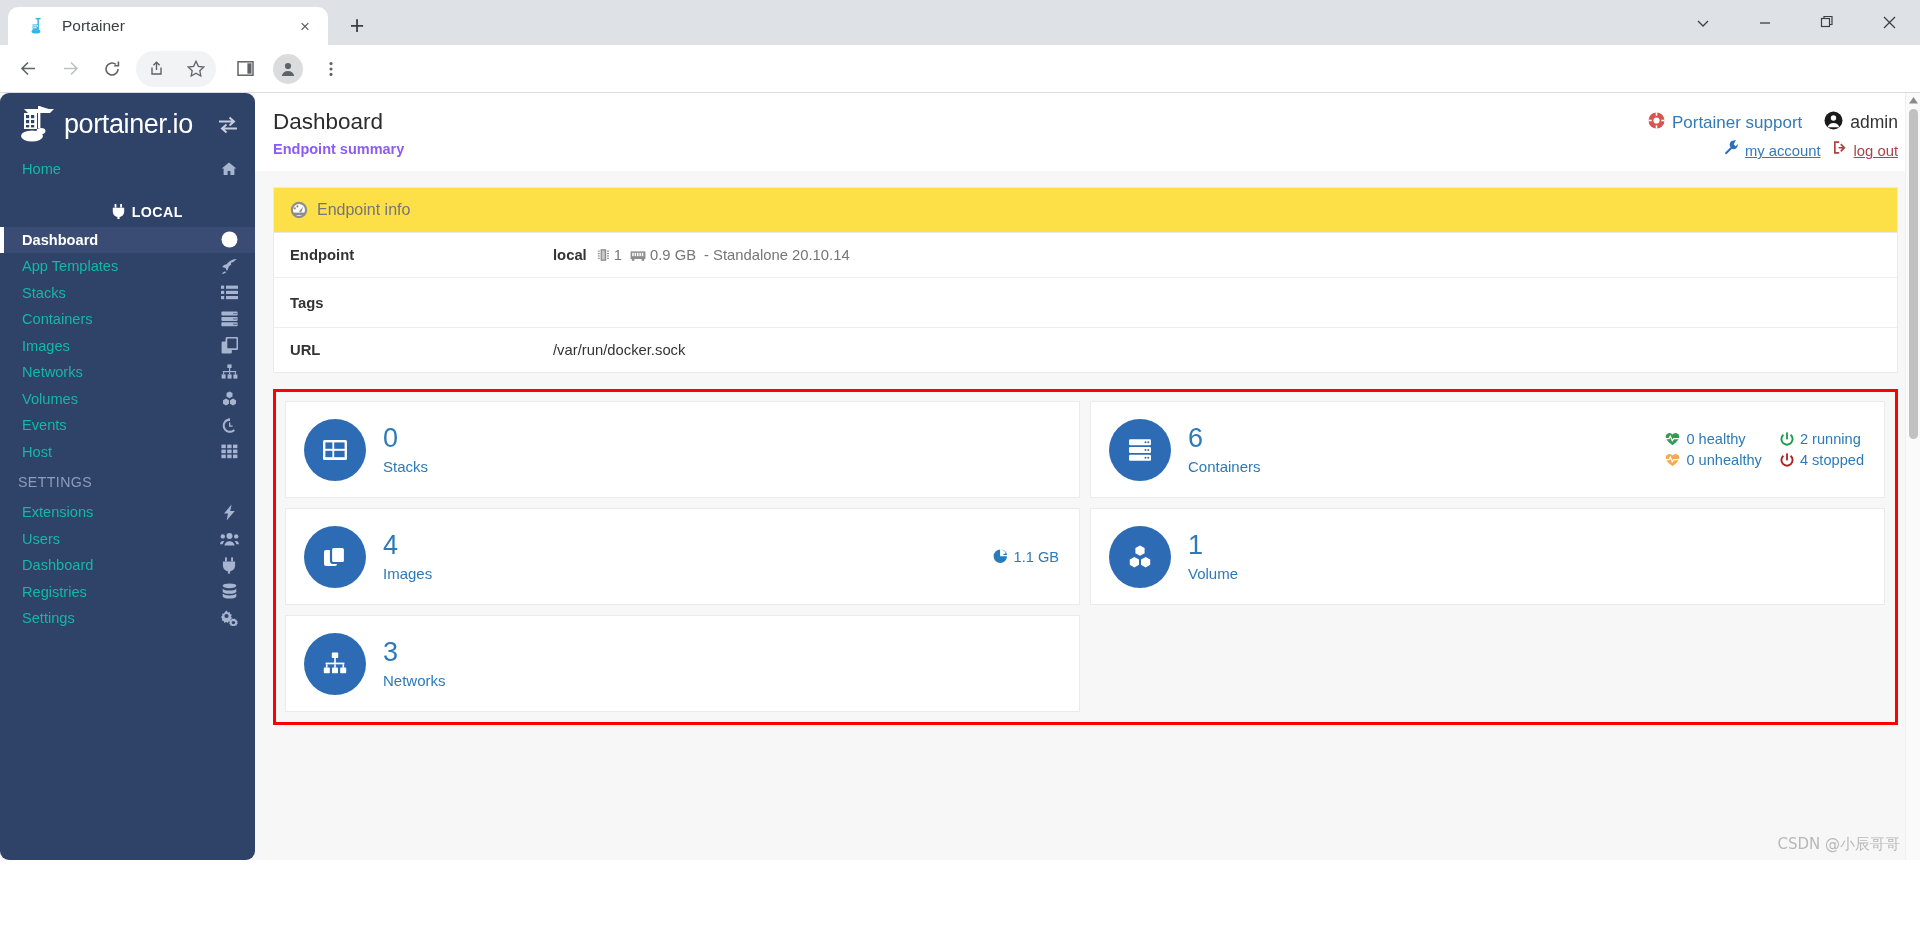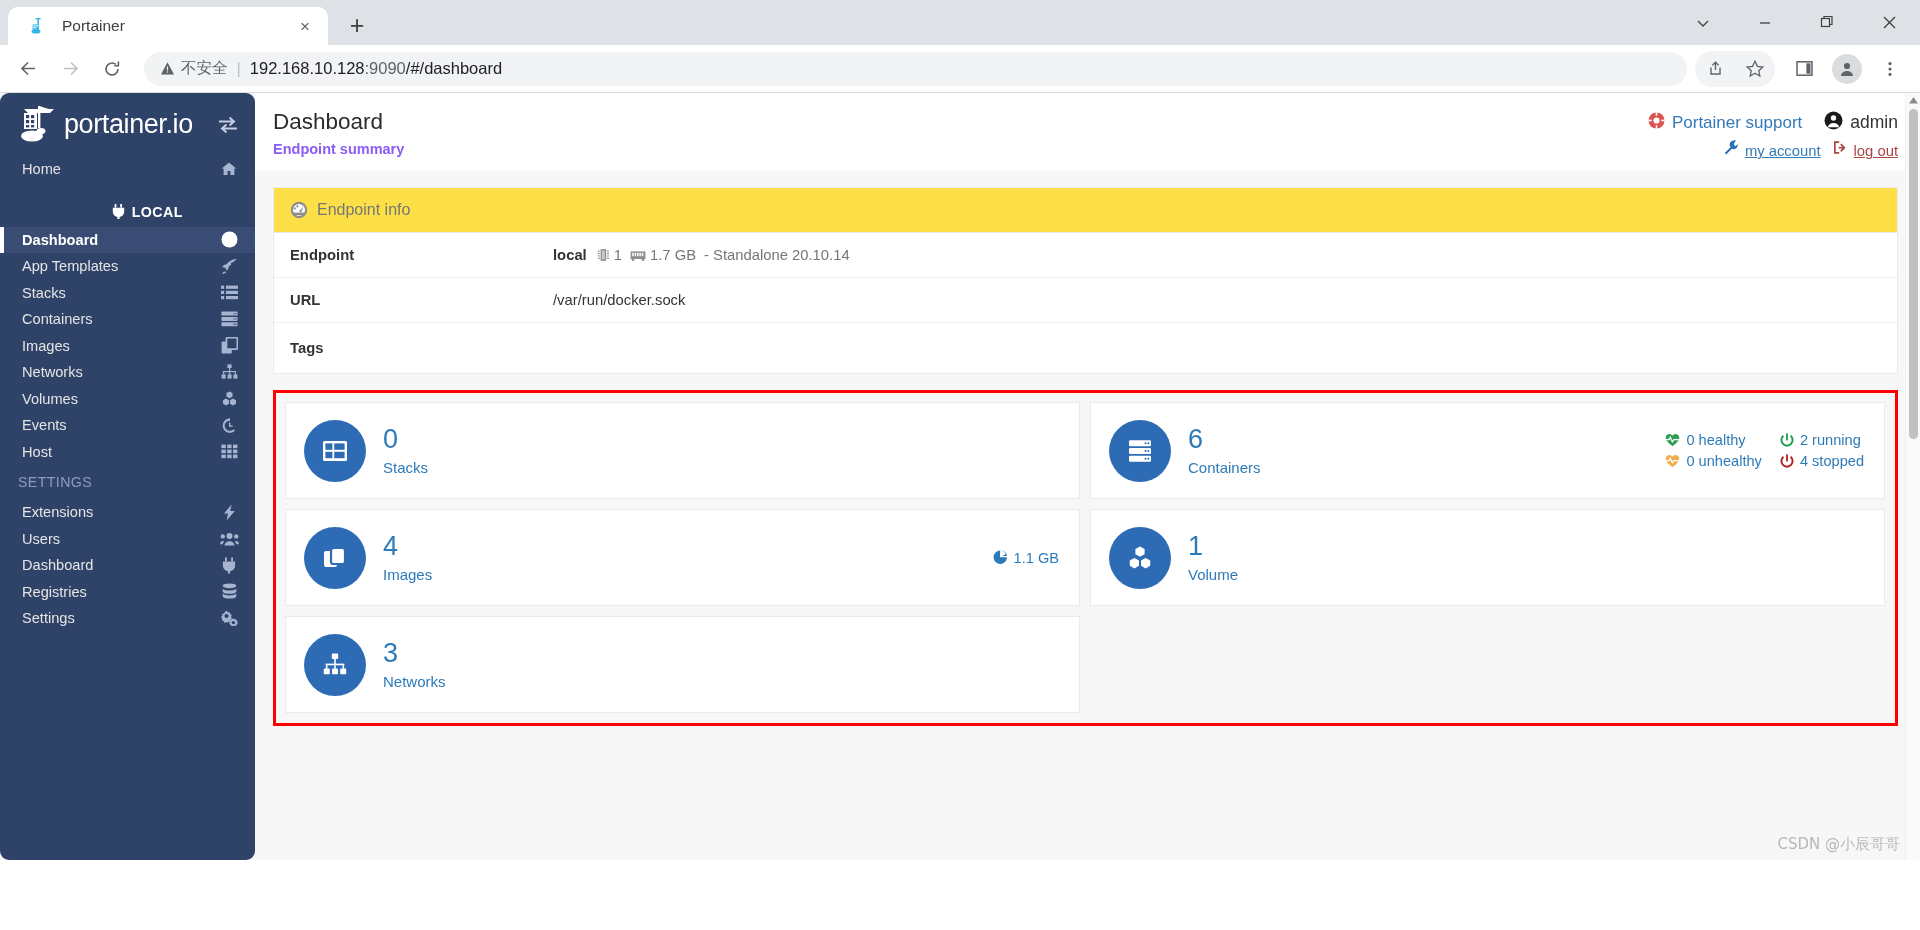--- a/index.html
+++ b/index.html
@@ -84,21 +84,21 @@
     height: 63px; flex: 0 0 63px; display: flex; align-items: center;
     padding: 0 12px 0 18px; position: relative;
   }
   .brand-logo { display: flex; align-items: center; flex: 1; }
   .brand-text { color: #fff; font-size: 27px; letter-spacing: -0.4px; margin-left: 2px; font-weight: 400; }
   .brand-toggle { width: 30px; height: 30px; display: flex; align-items: center; justify-content: center; color: #c5cde0; }
 
   .nav { flex: 1; padding-top: 0; }
   .navitem {
     height: 26.5px; display: flex; align-items: center;
-    padding: 0 16px 0 22px; color: #e5e5e5; font-size: 14.6px;
+    padding: 0 16px 0 22px; color: #14b8a6; font-size: 14.6px;
     position: relative;
   }
   .navitem .lbl { flex: 1; }
   .navitem .ico { width: 20px; display: flex; align-items: center; justify-content: center; color: #a6b4d0; }
   .navitem.active {
     background: #3a4c73; color: #ffffff; font-weight: bold;
   }
   .navitem.active::before {
     content: ""; position: absolute; left: 0; top: 0; bottom: 0; width: 4px; background: #ffffff;
   }
@@ -257,32 +257,20 @@
           <path d="M4 10.5h12.5M11 4.5l6 6-6 6" stroke="#bdc1c6" stroke-width="1.6" fill="none"></path>
         </svg>
     </div>
     <div class="navbtn">
       <svg width="20" height="20" viewBox="0 0 20 20">
         <path d="M16 10a6 6 0 1 1-2.2-4.6" stroke="#5f6368" stroke-width="1.6" fill="none"></path>
         <path d="M16.4 2.6v4.1h-4.1" stroke="#5f6368" stroke-width="1.6" fill="none"></path>
       </svg>
     </div>
 
-    <div class="omnibox">
-      <span class="omni-warn">
-        <svg width="15" height="15" viewBox="0 0 15 15">
-            <path d="M7.5 1.3L14 13.4H1z" fill="#5f6368"></path>
-            <rect x="6.9" y="5.4" width="1.2" height="4" fill="#f1f3f4"></rect>
-            <rect x="6.9" y="10.3" width="1.2" height="1.3" fill="#f1f3f4"></rect>
-          </svg>
-      </span>
-      <span class="omni-warn-text">不安全</span>
-      <span class="omni-sep">|</span>
-      <span class="omni-url"><span>192.168.10.128</span><span class="dim">:9090</span><span>/#/dashboard</span></span>
-    </div>
 
     <div class="tb-right">
       <div class="tb-pill">
         <div class="tbicon">
           <svg width="19" height="19" viewBox="0 0 19 19">
             <path d="M5 8.5V15h9V8.5" stroke="#5f6368" stroke-width="1.4" fill="none"></path>
             <path d="M9.5 11V3.4" stroke="#5f6368" stroke-width="1.4" fill="none"></path>
             <path d="M6.4 6.3L9.5 3.2l3.1 3.1" stroke="#5f6368" stroke-width="1.4" fill="none"></path>
           </svg>
         </div>
@@ -639,34 +627,34 @@
                       <rect x="0.6" y="2.4" width="14.8" height="7.6" fill="#8d8d8d"></rect>
                       <rect x="2.2" y="3.8" width="1.5" height="3.4" fill="#fff"></rect>
                       <rect x="4.6" y="3.8" width="1.5" height="3.4" fill="#fff"></rect>
                       <rect x="7" y="3.8" width="1.5" height="3.4" fill="#fff"></rect>
                       <rect x="9.4" y="3.8" width="1.5" height="3.4" fill="#fff"></rect>
                       <rect x="11.8" y="3.8" width="1.5" height="3.4" fill="#fff"></rect>
                       <rect x="1.8" y="10" width="2.6" height="1.8" fill="#8d8d8d"></rect>
                       <rect x="11.6" y="10" width="2.6" height="1.8" fill="#8d8d8d"></rect>
                     </svg>
                 </span>
-                <span>1.7 GB</span>
+                <span>0.9 GB</span>
               </span>
               <span class="meta">- Standalone 20.10.14</span>
             </div>
+          </div>
+
+          <div class="info-row" style="min-height:50px">
+            <div class="info-key">Tags</div>
+            <div class="info-val"></div>
           </div>
 
           <div class="info-row">
             <div class="info-key">URL</div>
             <div class="info-val">/var/run/docker.sock</div>
-          </div>
-
-          <div class="info-row" style="min-height:50px">
-            <div class="info-key">Tags</div>
-            <div class="info-val"></div>
           </div>
         </div>
 
         <div class="highlight">
 
           <div class="col">
             <div class="card">
               <div class="card-ico">
                 <svg width="30" height="30" viewBox="0 0 30 30">
                   <rect x="3" y="5" width="24" height="20" rx="1.6" fill="#fff"></rect>

